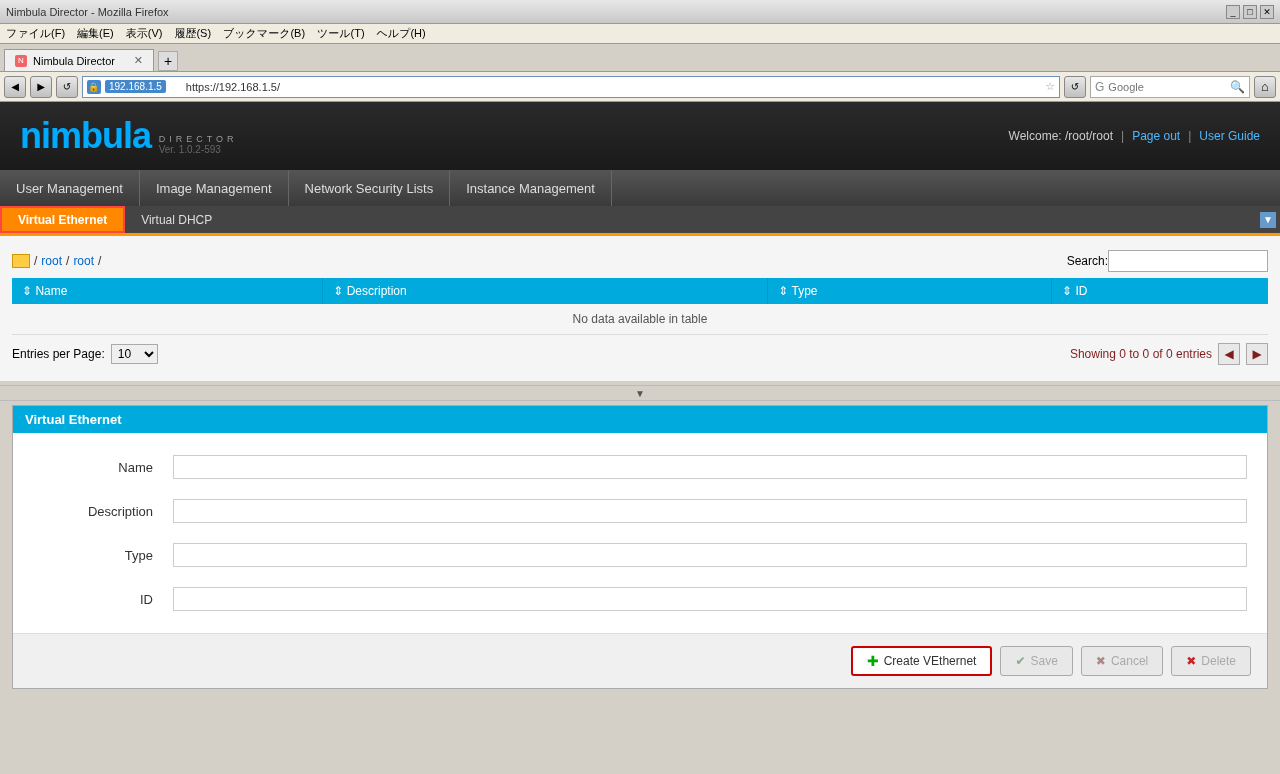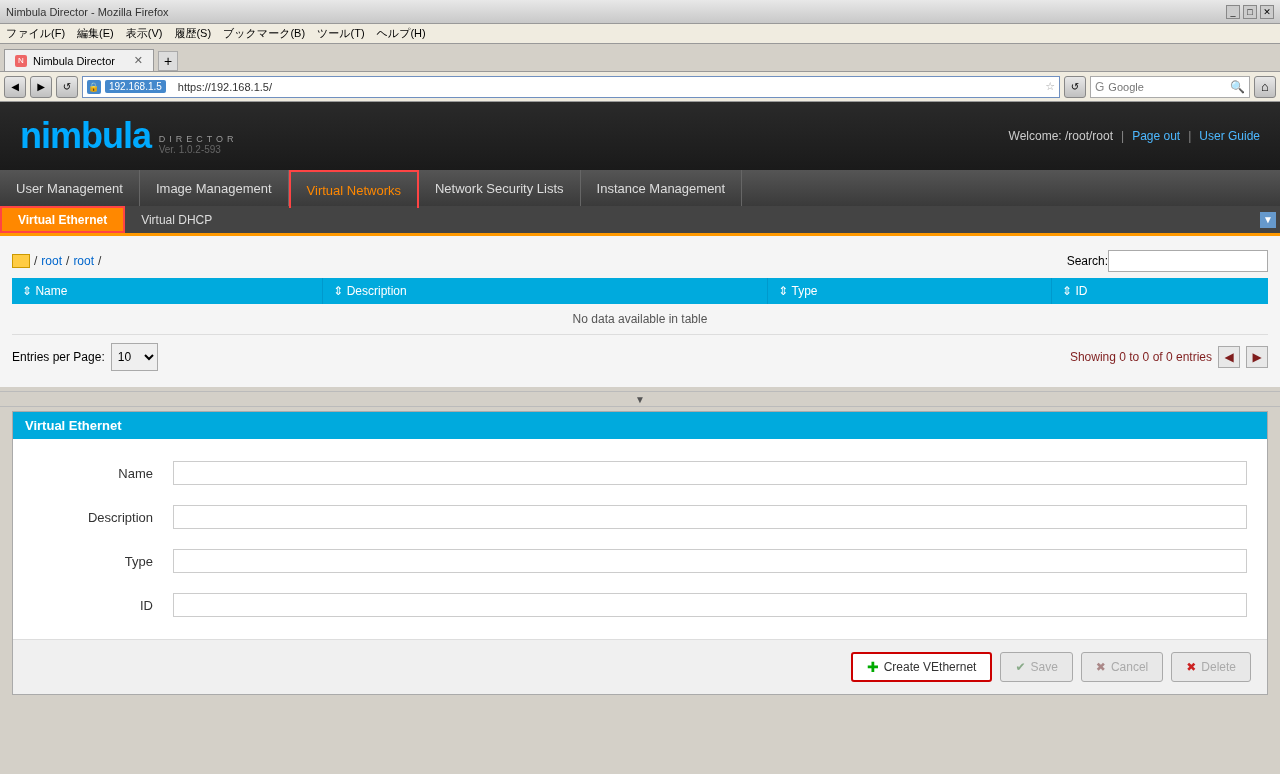--- a/index.html
+++ b/index.html
@@ -195,21 +195,21 @@
     }
 
     
     .table-footer {
       display: flex;
       align-items: center;
       justify-content: space-between;
       padding: 8px 0;
     }
     .entries-per-page { display: flex; align-items: center; gap: 6px; font-size: 12px; }
-    .entries-select { border: 1px solid #aaa; height: 28px; font-size: 12px; padding: 0 2px; }
+    .entries-select { border: 1px solid #aaa; height: 20px; font-size: 12px; padding: 0 2px; }
     .pagination-info { display: flex; align-items: center; gap: 6px; font-size: 12px; color: #7f1d1d; }
     .page-btn { width: 22px; height: 22px; border: 1px solid #aaa; background: #e8e8e8; display: flex; align-items: center; justify-content: center; cursor: pointer; font-size: 12px; }
 
     
     .collapse-strip {
       background: #d4d0c8;
       height: 16px;
       display: flex;
       align-items: center;
       justify-content: center;
@@ -317,21 +317,21 @@
 </div>
 
 <div class="browser-addressbar">
   <div class="nav-btn">◀</div>
   <div class="nav-btn">▶</div>
   <div class="nav-btn">↺</div>
   <div class="address-box">
     <div class="address-favicon">
       <span style="font-size:9px;color:white;">🔒</span>
     </div>
-    <span class="address-text" style="background:#4488cc;color:white;padding:1px 4px;border-radius:2px;margin-right:12px;font-size:10px;">192.168.1.5</span>
+    <span class="address-text" style="background:#4488cc;color:white;padding:1px 4px;border-radius:2px;margin-right:20px;font-size:10px;">192.168.1.5</span>
     <span class="address-text">https://192.168.1.5/</span>
     <span style="margin-left:auto;font-size:11px;color:#aaa;">☆</span>
   </div>
   <div class="nav-btn">↺</div>
   <div class="search-box">
     <span style="color:#888;font-size:12px;">G</span>
     <input type="text" placeholder="Google" style="">
     <span style="color:#888;font-size:12px;">🔍</span>
   </div>
   <div class="home-btn">⌂</div>
@@ -355,23 +355,20 @@
     <a>User Guide</a>
   </div>
 </div>
 
 <div class="main-nav">
   <div class="nav-item">
     <span>User Management</span>
   </div>
   <div class="nav-item">
     <span>Image Management</span>
-  </div>
-  <div class="nav-item active">
-    <span>Virtual Networks</span>
   </div>
   <div class="nav-item">
     <span>Network Security Lists</span>
   </div>
   <div class="nav-item">
     <span>Instance Management</span>
   </div>
 </div>
 
 <div class="sub-nav">

